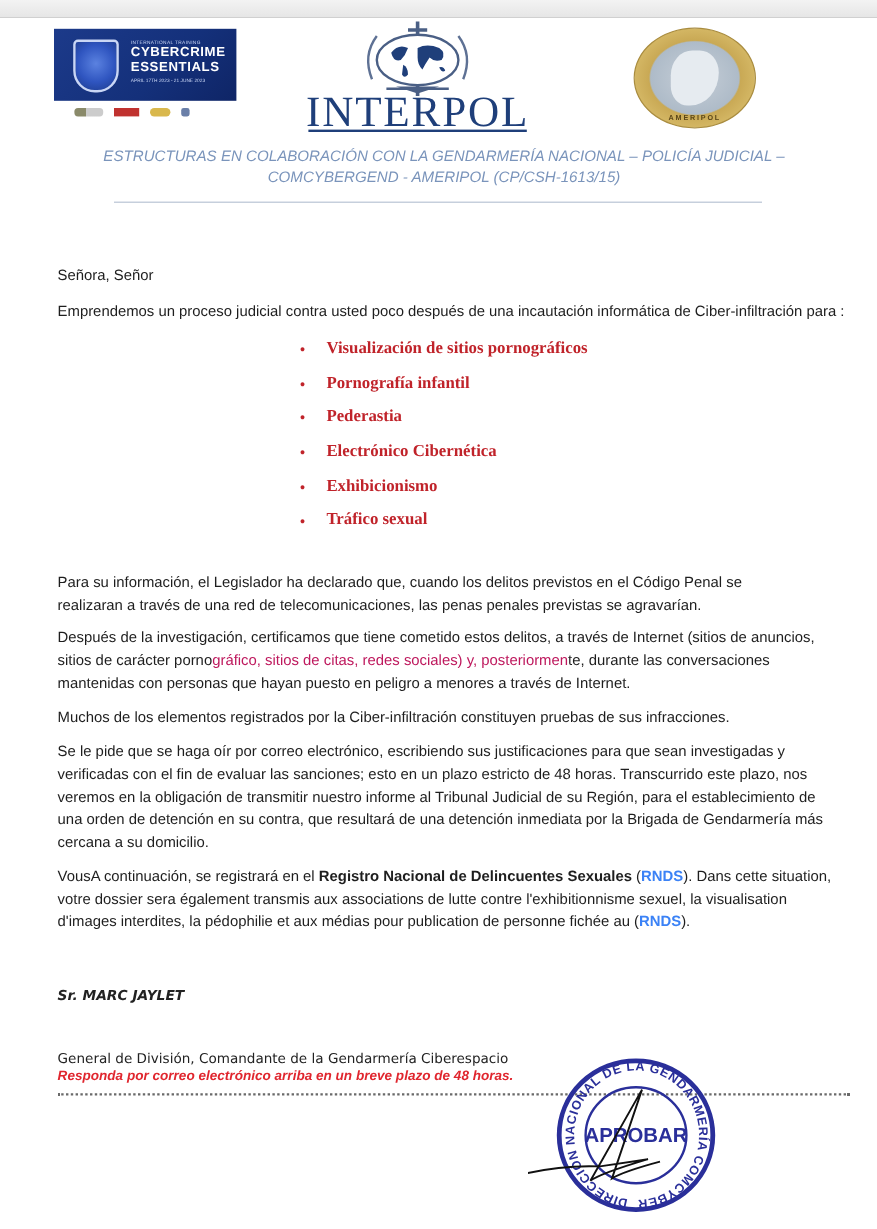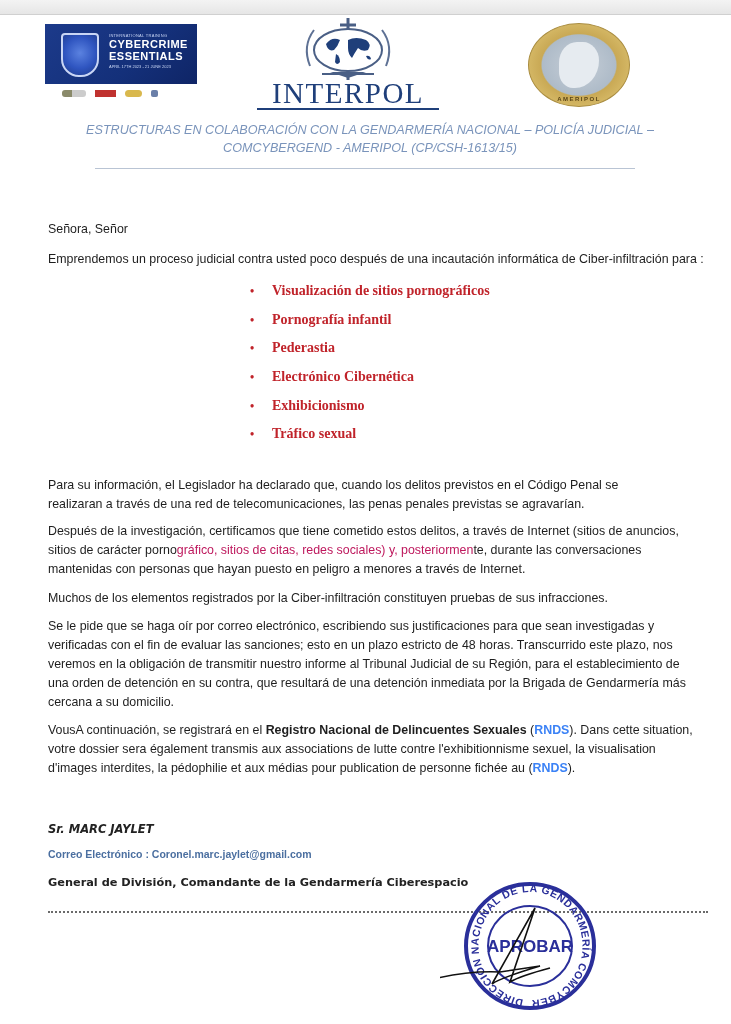--- a/index.html
+++ b/index.html
@@ -38,21 +38,21 @@
   .pl2 { width: 21px; background: #c0322f; }
   .pl3 { width: 17px; background: #d9b84d; border-radius: 4px; }
   .pl4 { width: 7px; background: #6a7fa8; border-radius: 2px; }
 
   .interpol {
     position: absolute; left: 253px; top: 2px; width: 190px; height: 96px;
     text-align: center;
   }
   .interpol svg { display: block; margin: 0 auto; }
   .interpol .word {
-    font-family: "Liberation Serif", serif; font-size: 29px; color: #1f3f7a;
+    font-family: "Liberation Serif", serif; font-size: 36px; color: #1f3f7a;
     letter-spacing: 1.5px; line-height: 27px; margin-top: -2px;
   }
   .interpol .rule { width: 182px; height: 2px; background: #1f3f7a; margin: 1px auto 0; }
 
   .ameripol {
     position: absolute; left: 528px; top: 9px; width: 100px; height: 82px;
     border-radius: 50%;
     background: radial-gradient(ellipse at center, #c7cfd8 0, #aebbc8 52%, #c9a955 54%, #d8bc6a 78%, #b8943e 100%);
     border: 1px solid #a98c3f;
   }
@@ -91,21 +91,21 @@
   .p2 { top: 508px; }
   .p3 { top: 575px; }
   .p4 { top: 603px; }
   .p5 { top: 707px; }
   .rnds { color: #3b82f6; font-weight: bold; }
   .bold { font-weight: bold; text-align: right; }
   .faded { color: #be185d; }
 
   .signer { position: absolute; left: 48px; top: 808px; font-size: 11.5px; font-weight: bold; color: #222; font-family: "DejaVu Sans", sans-serif; font-style: italic; }
   .email-line { position: absolute; left: 48px; top: 834px; font-size: 10.5px; font-weight: bold; color: #4b6fa0; font-family: "Liberation Sans", sans-serif; }
-  .rank { position: absolute; left: 48px; top: 862px; font-size: 11.3px; font-weight: bold; color: #222; font-family: "DejaVu Sans", sans-serif; }
+  .rank { position: absolute; left: 48px; top: 862px; font-size: 11.3px; font-weight: normal; color: #222; font-family: "DejaVu Sans", sans-serif; }
   .warning { position: absolute; left: 48px; top: 877px; font-size: 11.3px; font-weight: bold; font-style: italic; color: #e0262e; font-family: "Liberation Sans", sans-serif; }
   .dotted-rule { position: absolute; left: 48px; top: 897px; width: 660px; border-top: 2px dotted #6a6a6a; }
   .dept { position: absolute; left: 58px; top: 906px; width: 260px; text-align: center; font-size: 11px; font-weight: bold; color: #2a2a2a; font-family: "DejaVu Sans", sans-serif; line-height: 15px; }
 
   .stamp { position: absolute; left: 440px; top: 866px; width: 160px; height: 140px; }
 </style>
 </head>
 <body>
 
 <div class="top-edge"></div>
@@ -186,22 +186,22 @@
 
   <div class="body-text p2" style="width:640px"><span>Después de la investigación, certificamos que tiene   cometido estos delitos, a través de Internet (sitios de anuncios, sitios de carácter porno</span><span class="faded">gráfico, sitios de citas, redes sociales) y, posteriormen</span><span>te, durante las conversaciones mantenidas con personas que hayan puesto en peligro a menores a través de Internet.</span></div>
 
   <div class="body-text p3">Muchos de los elementos registrados por la Ciber-infiltración constituyen pruebas de sus infracciones.</div>
 
   <div class="body-text p4" style="width:640px">Se le pide que se haga oír por correo electrónico, escribiendo sus justificaciones para que sean investigadas y verificadas con el fin de evaluar las sanciones; esto en un plazo estricto de 48 horas. Transcurrido este plazo, nos veremos en la obligación de transmitir nuestro informe al Tribunal Judicial de su Región, para el establecimiento de una orden de detención en su contra, que resultará de una detención inmediata por la Brigada de Gendarmería más cercana a su domicilio.</div>
 
   <div class="body-text p5" style="width:650px"><span>VousA continuación, se registrará en el </span><span class="bold">Registro Nacional de Delincuentes Sexuales</span><span> (</span><span class="rnds">RNDS</span><span>). Dans cette situation, votre dossier sera également transmis aux associations de lutte contre l'exhibitionnisme sexuel, la visualisation d'images interdites, la pédophilie et aux médias pour publication de personne fichée au (</span><span class="rnds">RNDS</span><span>).</span></div>
 
   <div class="signer">Sr. MARC JAYLET</div>
-  <div class="email-line"><span>Correo Electrónico  : </span><span>Coronel.marc.jaylet@gmail.com</span></div>
   <div class="rank">General de División, Comandante de la Gendarmería Ciberespacio</div>
+  <div class="warning">Responda por correo electrónico arriba en un breve plazo de 48 horas.</div>
   <div class="dotted-rule"></div>
 
   <svg class="stamp" viewBox="0 0 160 140">
     <defs>
       <path id="ringPath" d="M 90 120 A 52 54 0 1 1 91 120"></path>
     </defs>
     <ellipse cx="90" cy="66" rx="64" ry="62" fill="none" stroke="#2a2f9a" stroke-width="4"></ellipse>
     <ellipse cx="90" cy="66" rx="42" ry="40" fill="none" stroke="#2a2f9a" stroke-width="2"></ellipse>
     <text font-family="Liberation Sans, sans-serif" font-size="10.5" font-weight="bold" fill="#2a2f9a" letter-spacing="0.6">
       <textPath href="#ringPath" startOffset="2%">DIRECCIÓN NACIONAL DE LA GENDARMERÍA COMCYBERGEND</textPath>

